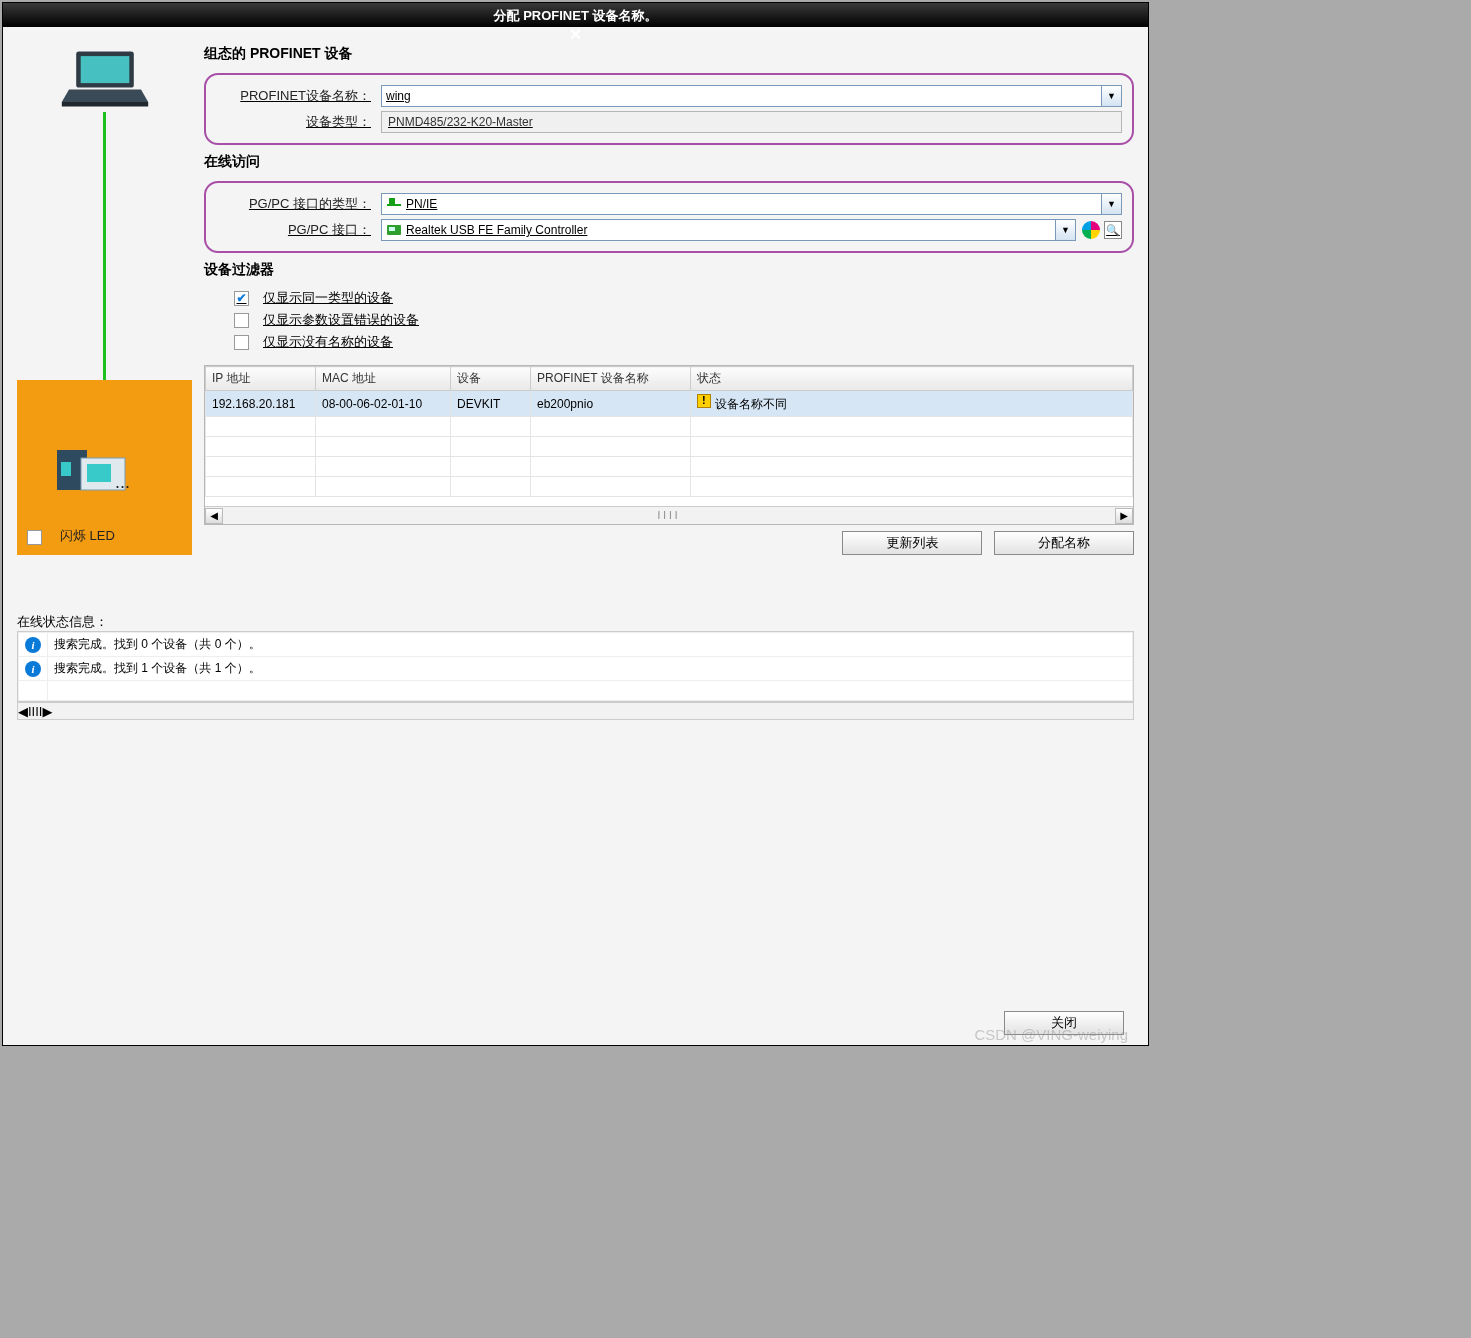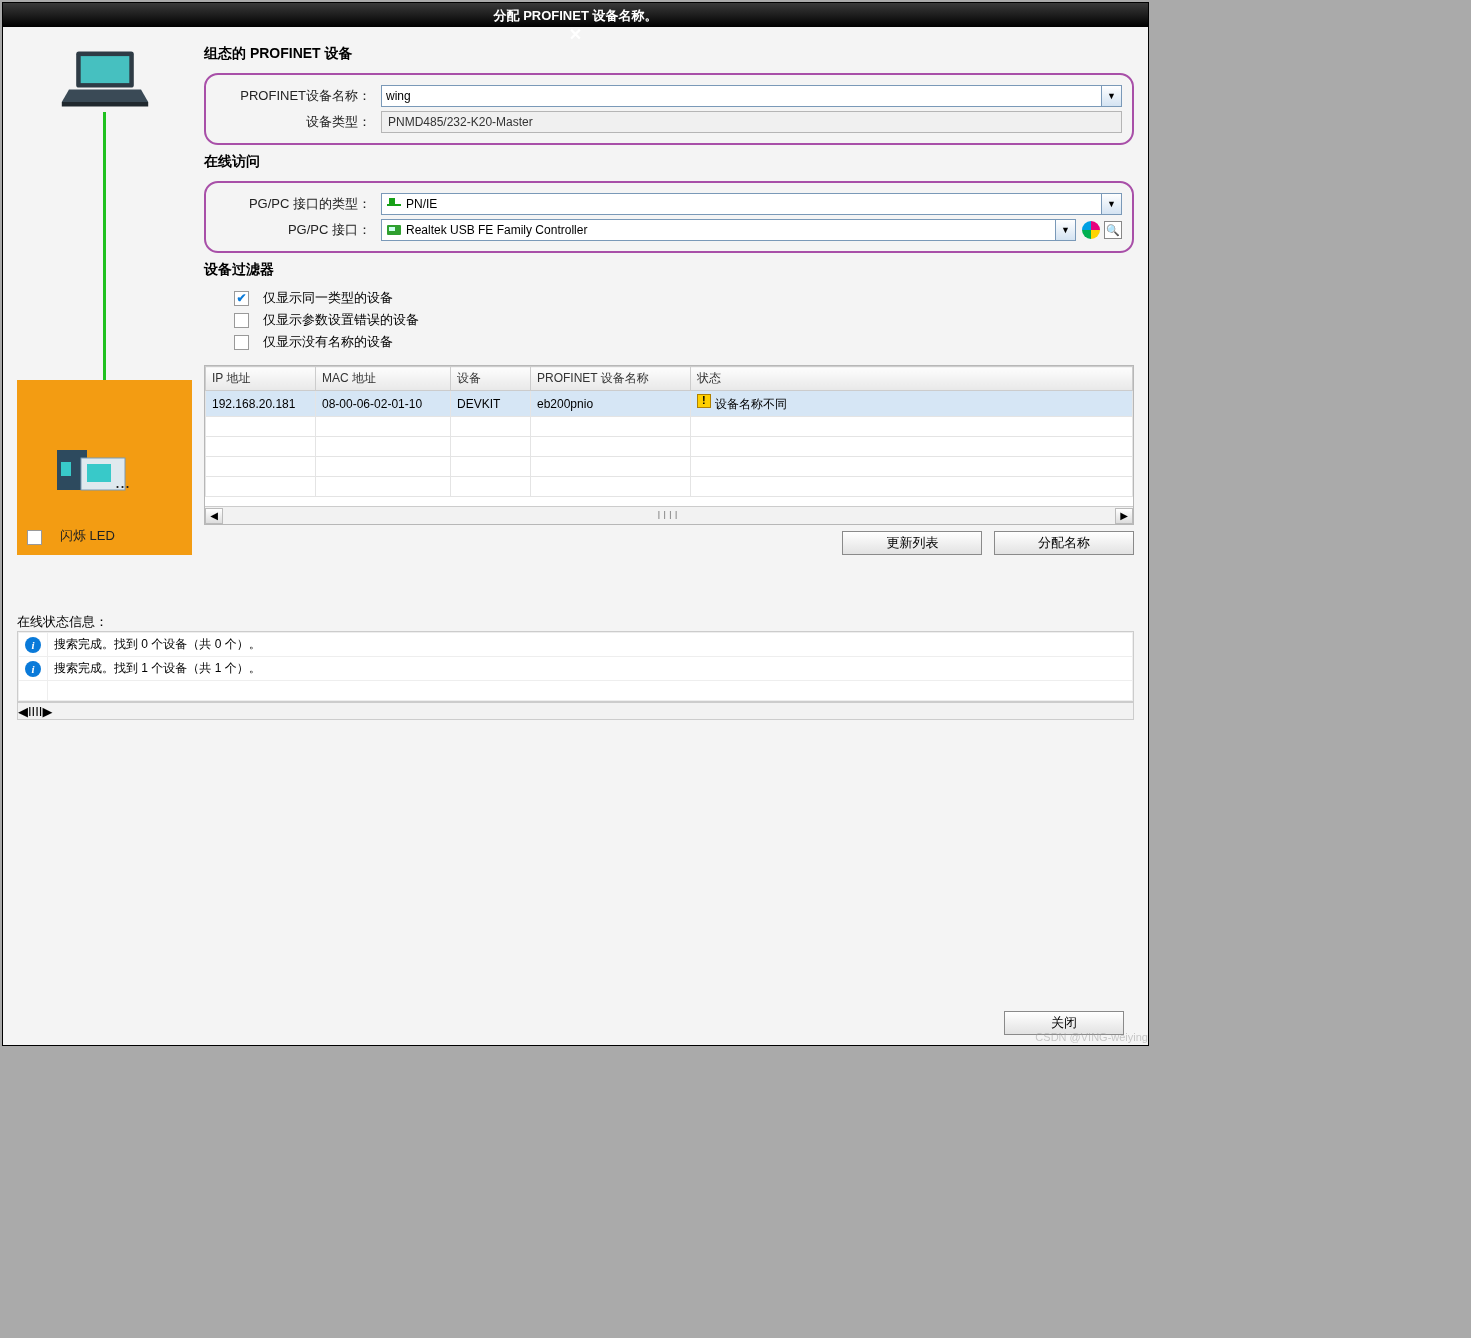--- a/index.html
+++ b/index.html
@@ -12,21 +12,21 @@
 .laptop-icon { width:90px; height:65px; margin-top:8px; }
 .vline { width:3px; flex:1; background:#1fc11f; }
 .device-box { width:175px; height:175px; background:#f39c12; display:flex; flex-direction:column; justify-content:flex-end; padding:10px; position:relative; }
 .dev-icon { position:absolute; left:40px; top:60px; }
 .led-row { display:flex; align-items:flex-end; gap:18px; font-size:13px; color:#222; }
 .chk { width:15px; height:15px; border:1px solid #999; background:#fff; display:inline-flex; align-items:center; justify-content:center; }
 .chk.on::after { content:"✔"; color:#0a7ad9; font-size:12px; font-weight:bold; }
 .right-col { flex:1; font-size:13px; }
 .sect-title { font-weight:bold; font-size:14px; margin:6px 0 10px 0; }
 .hl { border:2px solid #a84fa8; border-radius:14px; padding:6px 10px; margin-bottom:8px; }
-.row { display:flex; align-items:center; margin:4px 0; }
+.row { display:flex; align-items:center; margin:4px 0;text-decoration:underline; }
 .lbl { width:165px; text-align:right; padding-right:10px; color:#222; }
 .combo { flex:1; height:22px; border:1px solid #7a99b8; background:#fff; display:flex; align-items:center; padding:0 4px; position:relative; font-size:12px; }
 .combo .arrow { position:absolute; right:0; top:0; width:20px; height:100%; border-left:1px solid #7a99b8; background:linear-gradient(#fff,#d4e3f2); display:flex; align-items:center; justify-content:center; font-size:9px; }
 .ro { background:#f0f0f0; border:1px solid #b5b5b5; flex:1; height:22px; padding:0 6px; display:flex; align-items:center; font-size:12px; color:#333; }
 .icon-sm { width:16px; height:16px; margin-right:4px; }
 .after-icons { display:inline-flex; gap:4px; margin-left:6px; }
 .circ { width:18px; height:18px; border-radius:50%; display:inline-block; }
 .circ1 { background:conic-gradient(#e6007e 0 90deg,#ffd400 90deg 180deg,#00b050 180deg 270deg,#00a0e3 270deg 360deg); }
 .mag { width:18px; height:18px; border:1px solid #888; background:#fff; display:inline-flex; align-items:center; justify-content:center; font-size:11px; }
 .checks { margin:6px 0 14px 30px; }
@@ -44,21 +44,21 @@
 .hscroll .track { flex:1; text-align:center; color:#888; font-size:10px; letter-spacing:3px; }
 .btnrow { text-align:right; margin-top:6px; }
 .btn3d { display:inline-block; min-width:140px; height:24px; border:1px solid #8a8a8a; background:linear-gradient(#fff,#e2e2e2); font-size:13px; text-align:center; line-height:22px; margin-left:8px; cursor:pointer; }
 .status-area { margin:50px 14px 10px 14px; font-size:13px; }
 .status-grid { border:1px solid #ccc; background:#fff; }
 .status-grid table { width:100%; border-collapse:collapse; font-size:12px; }
 .status-grid td { border:1px solid #eee; padding:3px 6px; height:20px; }
 .info-i { width:16px; height:16px; background:#0a7ad9; color:#fff; border-radius:50%; display:inline-flex; align-items:center; justify-content:center; font-style:italic; font-weight:bold; font-size:11px; font-family:serif; }
 .hscroll2 { height:18px; background:#f2f2f2; border:1px solid #ccc; display:flex; align-items:center; margin-top:0; }
 .footer { position:absolute; bottom:10px; right:24px; }
-.watermark { position:absolute; bottom:2px; right:0; font-size:11px; color:#999; opacity:.5; }
+.watermark { position:absolute; bottom:2px; right:20px; font-size:15px; color:#999; opacity:.5; }
 </style>
 </head>
 <body>
 
 <div class="window">
   <div class="titlebar">
     <span>分配 PROFINET 设备名称。</span>
     <span class="close-x">✕</span>
   </div>
 

